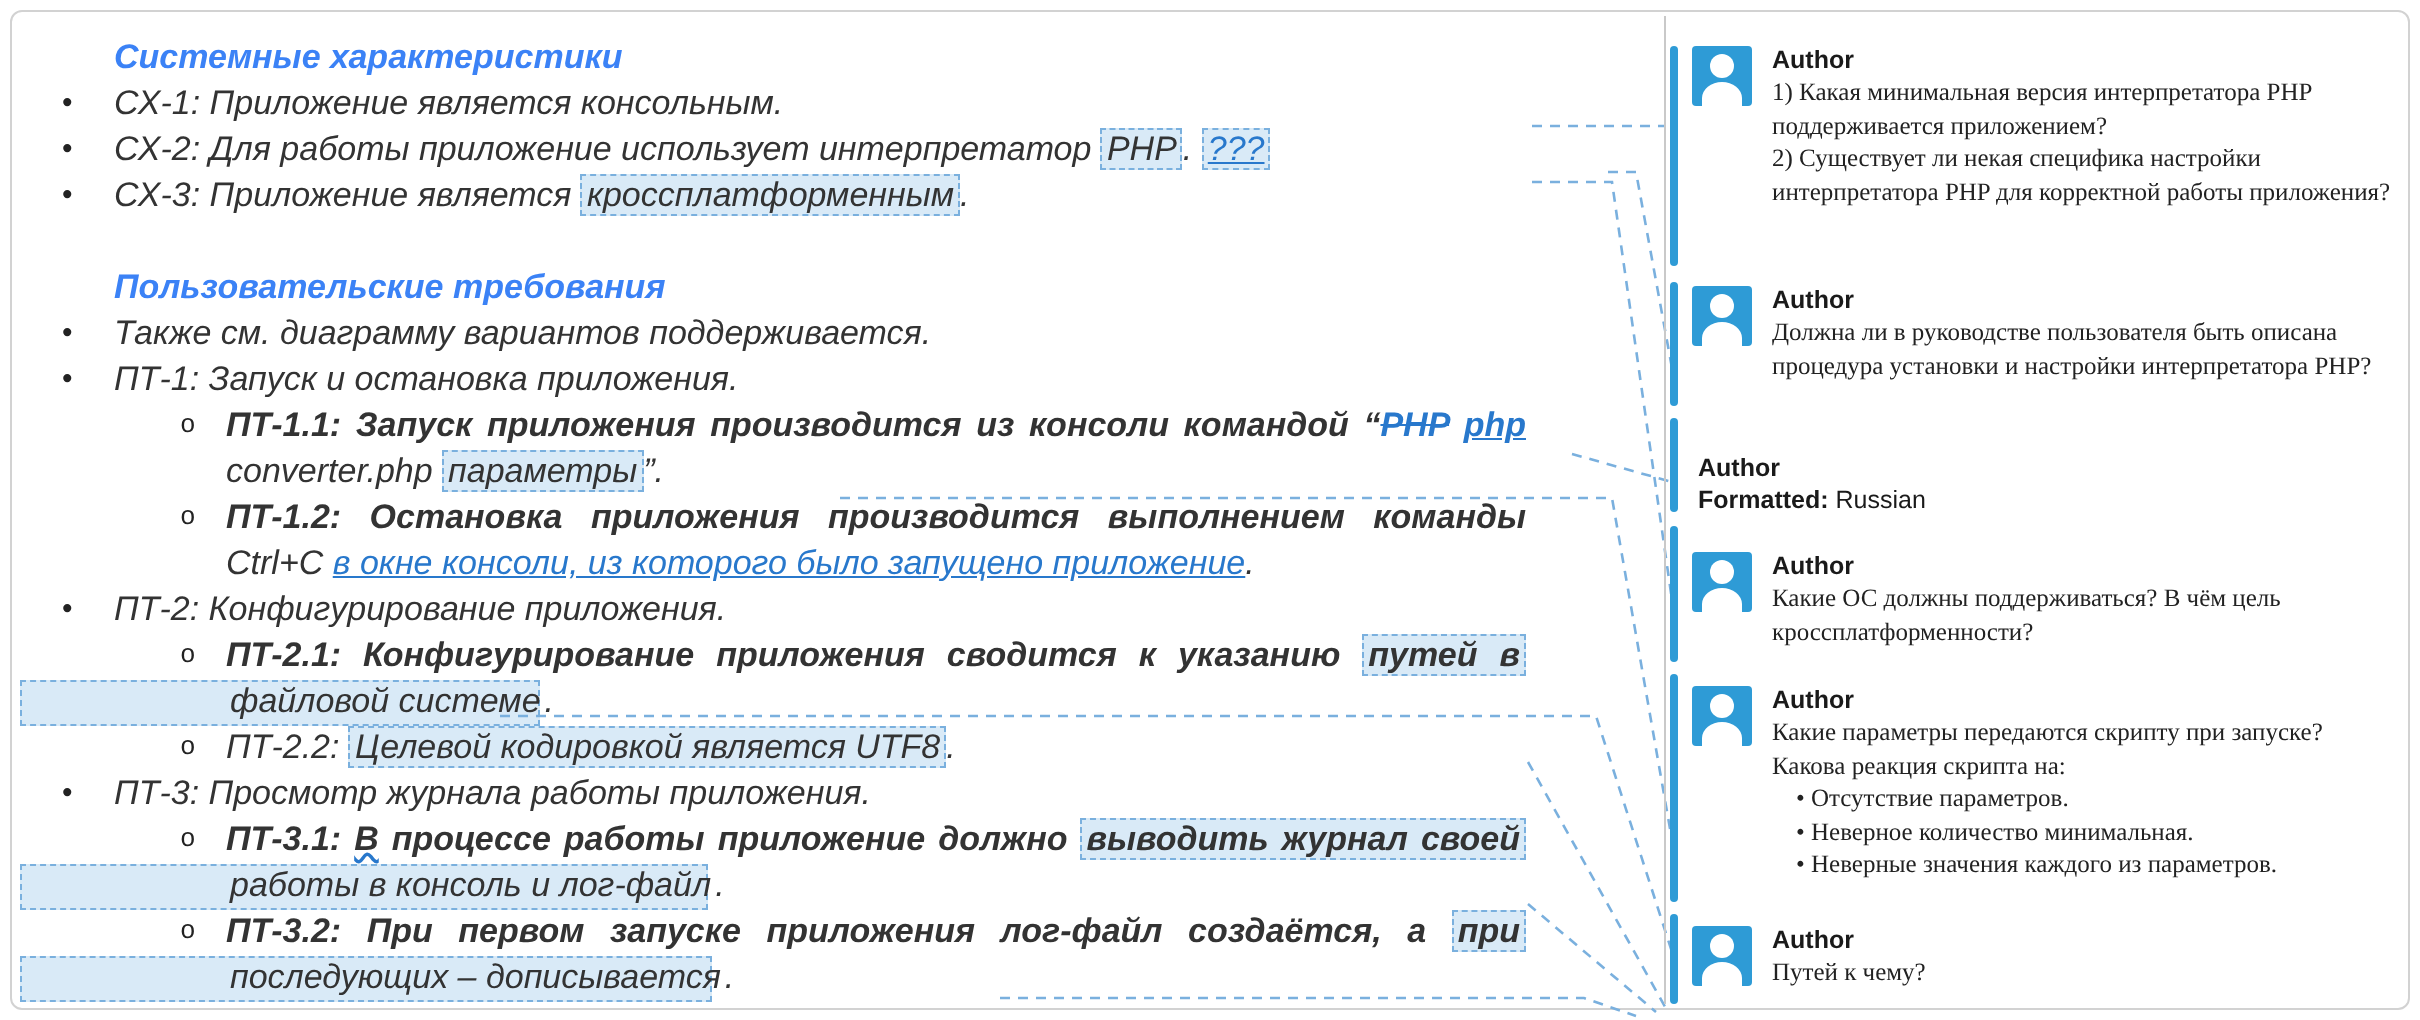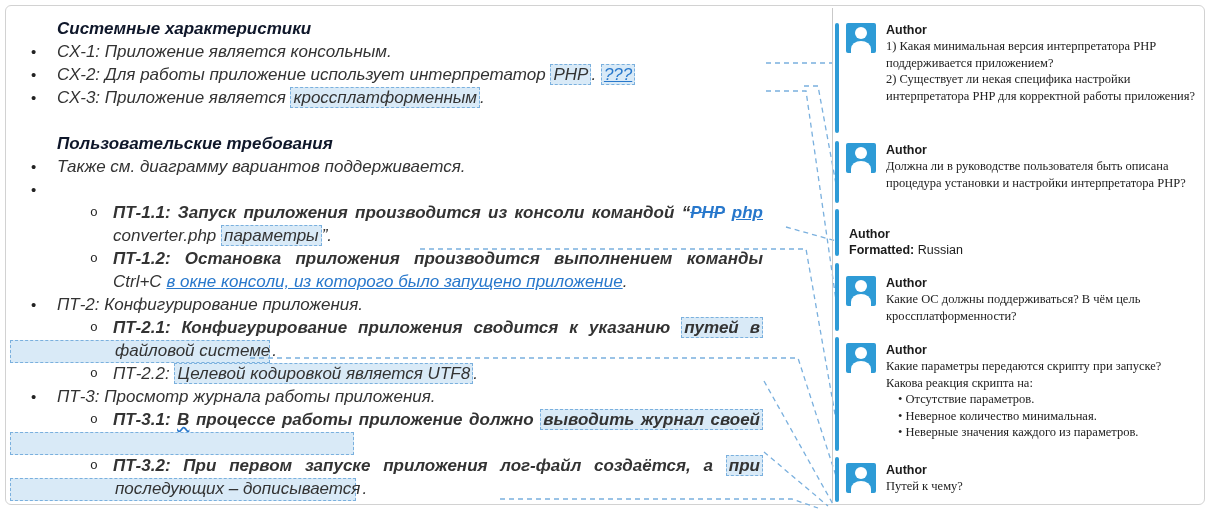--- a/index.html
+++ b/index.html
@@ -6,21 +6,21 @@
   .frame{position:relative;width:1210px;height:510px;background:#fff;overflow:hidden;
          font-family:"Liberation Sans",sans-serif;}
   .outer-border{position:absolute;inset:5px;border:1px solid #d2d2d2;border-radius:6px;pointer-events:none;}
 
   
   .doc{position:absolute;inset:0;color:#333;}
   .ln{position:absolute;line-height:23px;font-size:17px;font-style:italic;white-space:nowrap;}
   .l1{left:57px;width:706px;}
   .l2{left:113px;width:650px;}
   .just{text-align:justify;text-align-last:justify;white-space:normal;font-weight:bold;}
-  .hd{font-weight:bold;color:#0f172a;}
+  .hd{font-weight:bold;color:#3b82f6;}
   .marker{position:absolute;font-size:15px;color:#222;line-height:23px;}
   .m1{left:31px;}
   .m2{left:90px;font-family:"Liberation Mono",monospace;font-size:13px;}
   .hl{background:#d9eaf7;border:1px dashed #7ab0de;padding:0 2px;}
   .hl-bare{background:transparent;padding:0 2px;}
   .ins{color:#2878cc;text-decoration:underline;text-decoration-color:#2878cc;}
   .del{color:#2878cc;text-decoration:line-through;text-decoration-color:#2878cc;}
   .sq{text-decoration:underline wavy #2878cc;text-decoration-skip-ink:none;}
   .band{position:absolute;background:#d9eaf7;border:1px dashed #7ab0de;height:21px;}
 
@@ -65,20 +65,21 @@
 
     <span class="marker m1" style="top:86px">•</span>
     <div class="ln l1" style="top:86px"><span>СХ-3: Приложение является </span><span class="hl">кроссплатформенным</span><span>.</span></div>
 
     <div class="ln l1 hd" style="top:132px">Пользовательские требования</div>
 
     <span class="marker m1" style="top:155px">•</span>
     <div class="ln l1" style="top:155px">Также см. диаграмму вариантов поддерживается.</div>
 
     <span class="marker m1" style="top:178px">•</span>
+    <div class="ln l1" style="top:178px">ПТ-1: Запуск и остановка приложения.</div>
 
     <span class="marker m2" style="top:201px">o</span>
     <div class="ln l2 just" style="top:201px"><span>ПТ-1.1: Запуск приложения производится из консоли командой “</span><span class="del">PHP</span><span> </span><span class="ins">php</span></div>
     <div class="ln l2" style="top:224px"><span>converter.php </span><span class="hl">параметры</span><span>”.</span></div>
 
     <span class="marker m2" style="top:247px">o</span>
     <div class="ln l2 just" style="top:247px">ПТ-1.2: Остановка приложения производится выполнением команды</div>
     <div class="ln l2" style="top:270px"><span>Ctrl+C </span><span class="ins">в окне консоли, из которого было запущено приложение</span><span>.</span></div>
 
     <span class="marker m1" style="top:293px">•</span>
@@ -91,20 +92,21 @@
 
     <span class="marker m2" style="top:362px">o</span>
     <div class="ln l2" style="top:362px"><span>ПТ-2.2: </span><span class="hl">Целевой кодировкой является UTF8</span><span>.</span></div>
 
     <span class="marker m1" style="top:385px">•</span>
     <div class="ln l1" style="top:385px">ПТ-3: Просмотр журнала работы приложения.</div>
 
     <span class="marker m2" style="top:408px">o</span>
     <div class="ln l2 just" style="top:408px"><span>ПТ-3.1: </span><span class="sq">В</span><span> процессе работы приложение должно </span><span class="hl">выводить журнал своей</span></div>
     <div class="band" style="top:432px;left:10px;width:342px;"></div>
+    <div class="ln l2" style="top:431px"><span class="hl-bare">работы в консоль и лог-файл</span><span>.</span></div>
 
     <span class="marker m2" style="top:454px">o</span>
     <div class="ln l2 just" style="top:454px"><span>ПТ-3.2: При первом запуске приложения лог-файл создаётся, а </span><span class="hl">при</span></div>
     <div class="band" style="top:478px;left:10px;width:344px;"></div>
     <div class="ln l2" style="top:477px"><span class="hl-bare">последующих – дописывается</span><span>.</span></div>
   </div>
 
   <svg class="connectors" width="1210" height="510" viewBox="0 0 1210 510">
     <g stroke="#7ab0de" stroke-width="1.3" fill="none" stroke-dasharray="5 4">
       <path d="M766 63 H833"></path>

